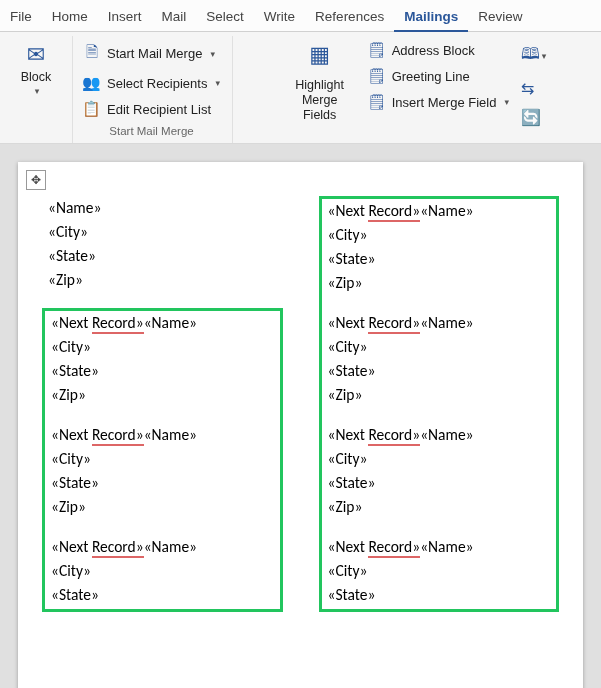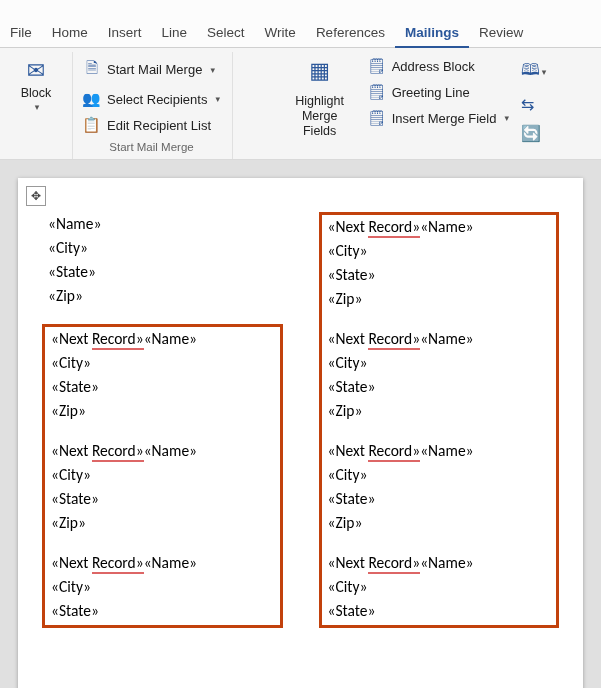--- a/index.html
+++ b/index.html
@@ -15,21 +15,20 @@
     display: flex;
     border-bottom: 1px solid #d0d0d0;
     padding-top: 4px;
     background: #fcfcfc;
   }
   .tab {
     padding: 5px 10px 6px;
     color: #444;
     cursor: pointer;
     font-size: 13.5px;
-    margin-top: 16px;
   }
   .tab.active {
     color: #2b579a;
     border-bottom: 2.5px solid #2b579a;
     font-weight: 700;
     margin-bottom: -1px;
   }
   .ribbon {
     display: flex;
     background: #f5f5f5;
@@ -117,37 +116,37 @@
   .col { flex: 1; }
   .block {
     font-family: Calibri, Arial, sans-serif;
     font-size: 15.5px;
     color: #000;
     line-height: 1.55;
     margin-bottom: 16px;
     padding: 0 6px;
   }
   .redbox {
-    border: 3px solid #c2410c;
+    border: 3px solid #22c55e;
     padding: 0 2px;
   }
   .redbox .block { padding: 0 4px; }
   .spell {
     border-bottom: 2px solid #d66;
     border-bottom-style: wavy;
   }
 </style>
 </head>
 <body>
 
 <div class="tabs">
   <div class="tab">File</div>
   <div class="tab">Home</div>
   <div class="tab">Insert</div>
-  <div class="tab">Line</div>
+  <div class="tab">Mail</div>
   <div class="tab">Select</div>
   <div class="tab">Write</div>
   <div class="tab">References</div>
   <div class="tab active">Mailings</div>
   <div class="tab">Review</div>
 </div>
 
 <div class="ribbon">
 
   <div class="group">

